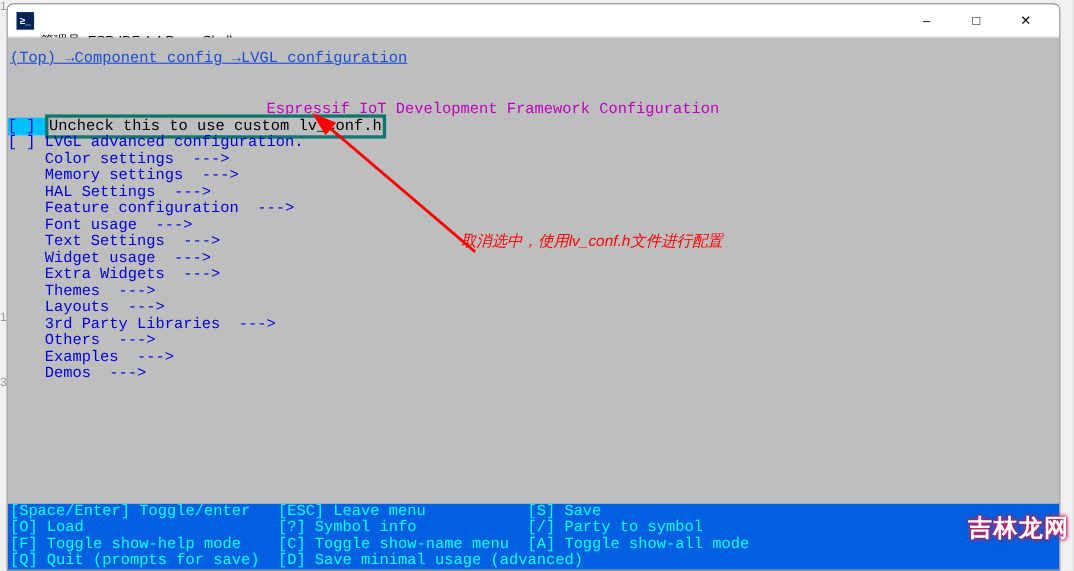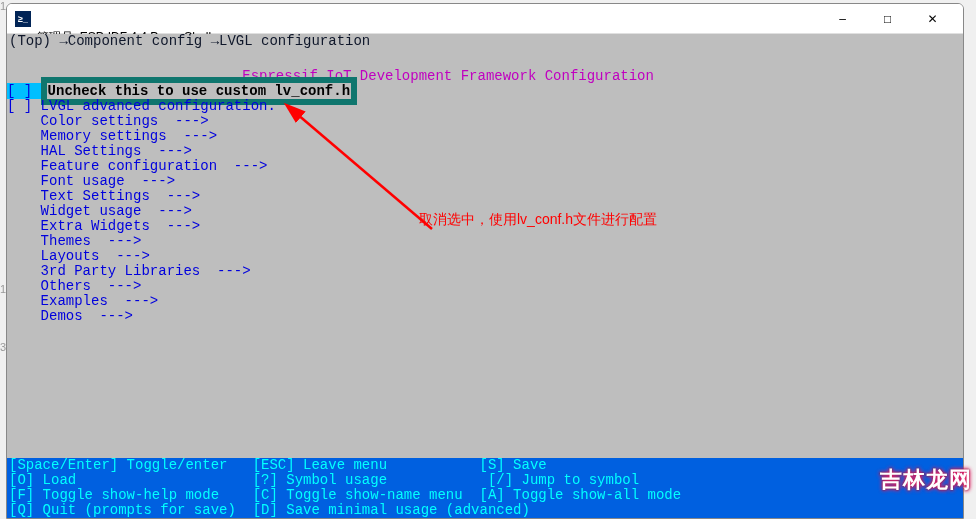--- a/index.html
+++ b/index.html
@@ -52,44 +52,44 @@
   }
   .terminal {
     background: #bebebe;
     height: calc(100% - 30px);
     font-family: "NSimSun", "SimSun", "Courier New", monospace;
     font-size: 14px;
     line-height: 15px;
     position: relative;
   }
   .breadcrumb {
-    color: #0f172a;
-    padding: 0 2px;
-    white-space: pre;
+    color: #1d4ed8;
+    padding: 12px 2px;
+    white-space: pre;
+    text-decoration: underline;
   }
   .banner {
     color: #c000c0;
     text-align: left;
     white-space: pre;
     margin-top: 20px;
   }
   .menu-area {
     white-space: pre;
     color: #0000dd;
   }
   .row-selected {
     background: #00bfff;
     display: inline;
   }
   .opt-highlight {
     background: #bebebe;
     color: #000;
-    border: 6px solid #0f766e;
+    border: 3px solid #0f766e;
     padding: 0 1px;
-    font-weight: bold;
   }
   .footer {
     position: absolute;
     bottom: 0;
     left: 0;
     right: 0;
     background: #0060e0;
     color: #00ffff;
     white-space: pre;
     padding: 0 2px;
@@ -182,22 +182,22 @@
 
     <svg class="arrow-svg" viewBox="0 0 160 140">
       <defs>
         <marker id="ah" markerWidth="10" markerHeight="10" refX="2" refY="3" orient="auto">
           <path d="M0,0 L0,6 L9,3 z" fill="#ff0000"></path>
         </marker>
       </defs>
       <line x1="150" y1="130" x2="15" y2="15" stroke="#ff0000" stroke-width="2.5" marker-end="url(#ah)"></line>
     </svg>
 
-    <div class="annotation" style="left:412px; top:178px;">取消选中，使用lv_conf.h文件进行配置</div>
+    <div class="annotation" style="left:412px; top:178px;font-style:italic;">取消选中，使用lv_conf.h文件进行配置</div>
 
     <div class="footer"><span>[Space/Enter] Toggle/enter   [ESC] Leave menu           [S] Save</span>
-<span>[O] Load                     [?] Symbol usage            [/] Jump to symbol</span>
+<span>[O] Load                     [?] Symbol info            [/] Party to symbol</span>
 <span>[F] Toggle show-help mode    [C] Toggle show-name menu  [A] Toggle show-all mode</span>
 <span>[Q] Quit (prompts for save)  [D] Save minimal usage (advanced)</span></div>
   </div>
 </div>
 
 <div class="watermark">吉林龙网</div>
 
 </body></html>

